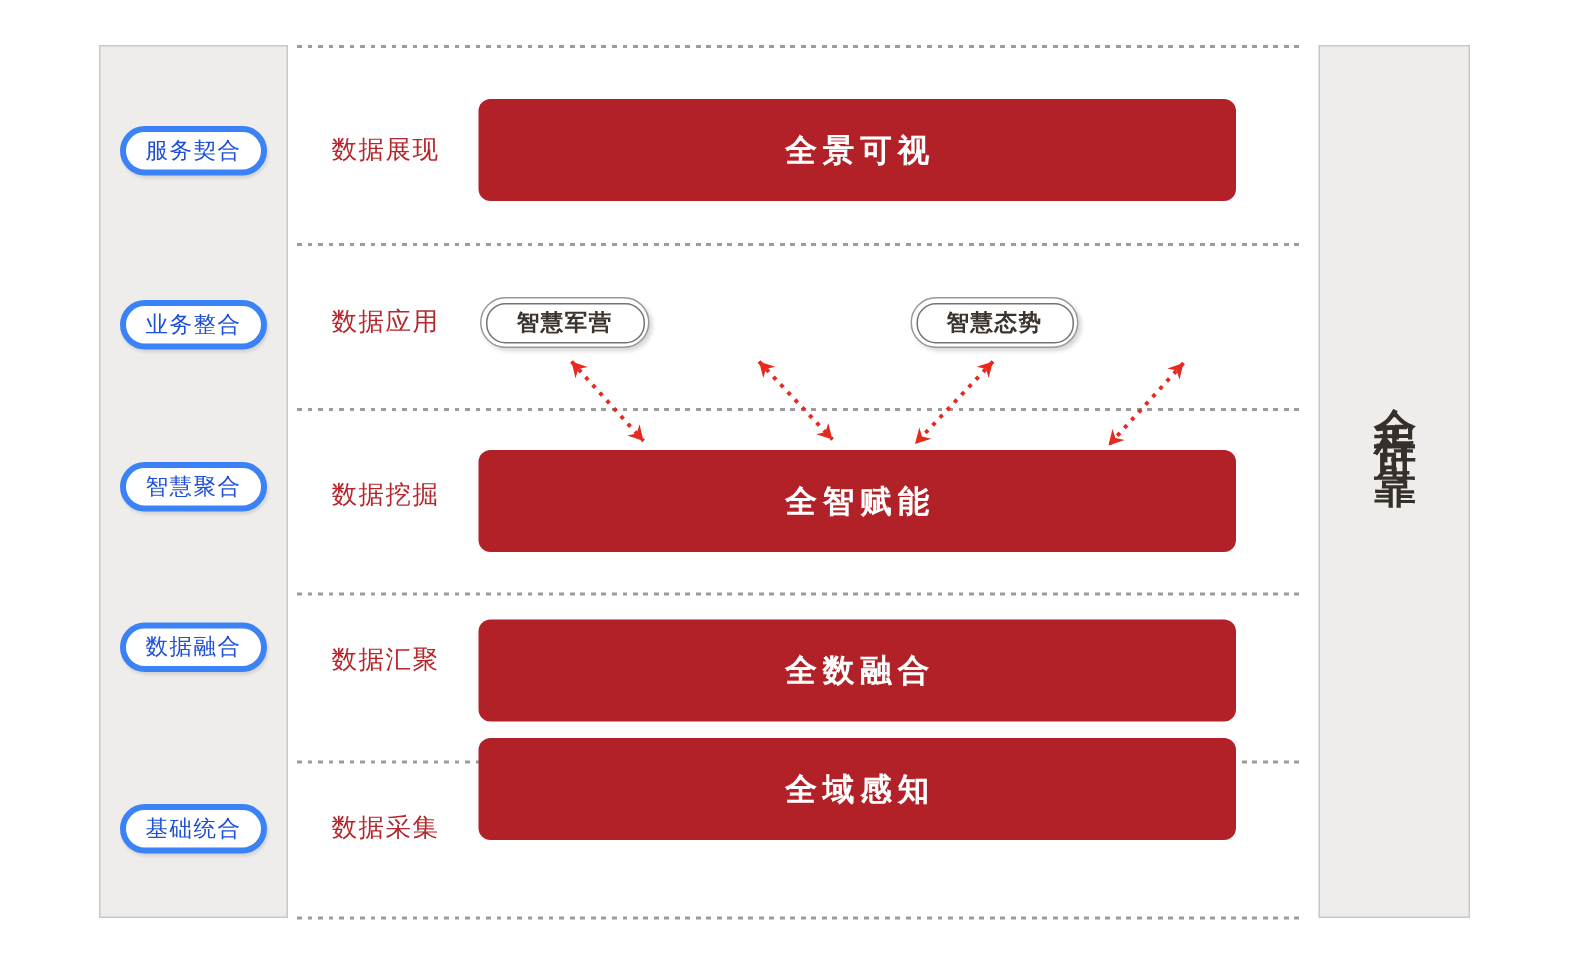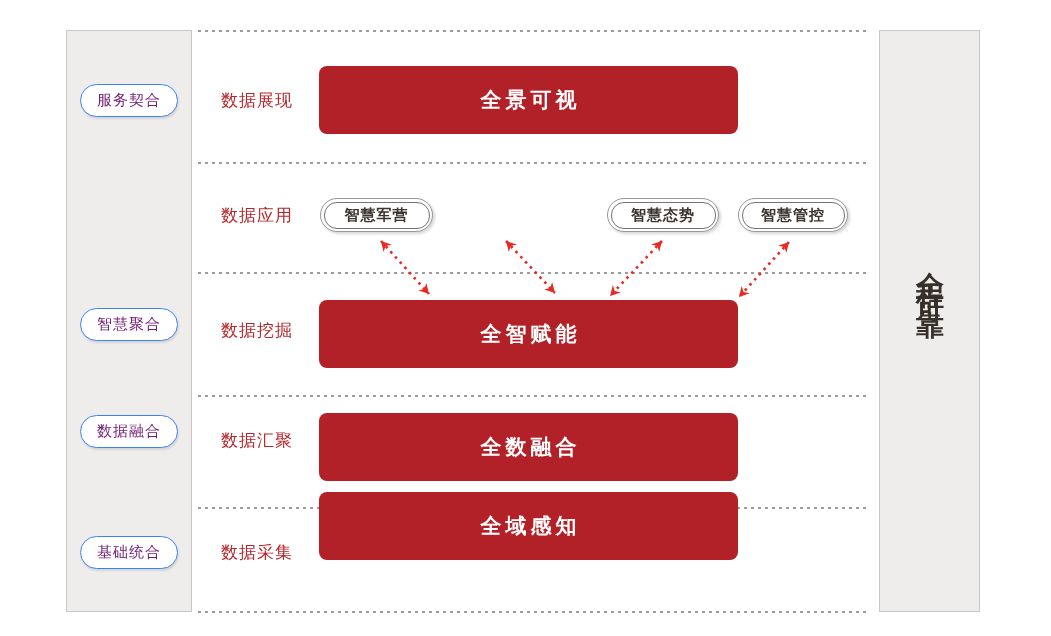--- a/index.html
+++ b/index.html
@@ -14,42 +14,42 @@
   .panel{
     position:absolute;top:30px;height:582px;
     background:#EEEDEB;border:1px solid #C9C8C6;box-sizing:border-box;
   }
   .panel.left{left:66px;width:126px;}
   .panel.right{left:879px;width:101px;}
 
   
   .side-pill{
     position:absolute;width:98px;height:33px;left:80px;
-    background:#ffffff;border:1px solid #3b82f6;border-radius:17px;
+    background:#ffffff;border:4px solid #3b82f6;border-radius:17px;
     display:flex;align-items:center;justify-content:center;
-    font-size:15px;font-weight:500;color:#701a75;letter-spacing:1px;
+    font-size:15px;font-weight:500;color:#1d4ed8;letter-spacing:1px;
     box-shadow:1px 2px 2px rgba(0,0,0,0.10);box-sizing:border-box;
   }
 
   
   .separator{
     position:absolute;left:198px;width:668px;height:2px;
     background:repeating-linear-gradient(90deg,#9C9C9C 0 3px,transparent 3px 7px);
   }
 
   
   .row-label{
     position:absolute;left:221px;height:22px;line-height:22px;
     font-size:17px;font-weight:normal;color:#B5272C;letter-spacing:1px;
     white-space:nowrap;
   }
 
   
   .bar{
-    position:absolute;left:319px;width:419px;height:68px;
+    position:absolute;left:319px;width:505px;height:68px;
     background:#B12127;border-radius:8px;
     display:flex;align-items:center;justify-content:center;
     color:#ffffff;font-size:21px;font-weight:bold;letter-spacing:4px;
     text-indent:4px;box-sizing:border-box;
   }
 
   
   .app-pill{
     position:absolute;top:198px;height:34px;
     background:#ffffff;border:1.5px solid #9A9896;border-radius:17px;
@@ -73,20 +73,21 @@
 
   .arrow-layer{position:absolute;left:0;top:0;pointer-events:none;}
 </style>
 </head>
 <body>
 
 <div class="canvas">
 
   <div class="panel left"></div>
   <div class="side-pill" style="top:84px">服务契合</div>
+  <div class="side-pill" style="top:200px">业务整合</div>
   <div class="side-pill" style="top:308px">智慧聚合</div>
   <div class="side-pill" style="top:415px">数据融合</div>
   <div class="side-pill" style="top:536px">基础统合</div>
 
   <div class="panel right">
     <div class="vertical-label">全程可靠</div>
   </div>
 
   <div class="separator" style="top:30px"></div>
   <div class="separator" style="top:162px"></div>
@@ -105,23 +106,20 @@
   <div class="bar" style="top:300px">全智赋能</div>
   <div class="bar" style="top:413px">全数融合</div>
   <div class="bar" style="top:492px">全域感知</div>
 
   <div class="app-pill" style="left:320px;width:113px">
     <div class="app-pill-inner">智慧军营</div>
   </div>
   <div class="app-pill" style="left:607px;width:112px">
     <div class="app-pill-inner">智慧态势</div>
   </div>
-  <div class="app-pill" style="left:738px;width:110px">
-    <div class="app-pill-inner">智慧管控</div>
-  </div>
 
   <svg class="arrow-layer" width="1051" height="636" viewBox="0 0 1051 636">
     <defs>
       <marker id="ah" markerUnits="userSpaceOnUse" markerWidth="13" markerHeight="13" refX="11" refY="6.5" orient="auto">
         <path d="M1,1 L11,6.5 L1,12 L4.2,6.5 Z" fill="#E62A20"></path>
       </marker>
       <marker id="ahr" markerUnits="userSpaceOnUse" markerWidth="13" markerHeight="13" refX="11" refY="6.5" orient="auto-start-reverse">
         <path d="M1,1 L11,6.5 L1,12 L4.2,6.5 Z" fill="#E62A20"></path>
       </marker>
     </defs>

